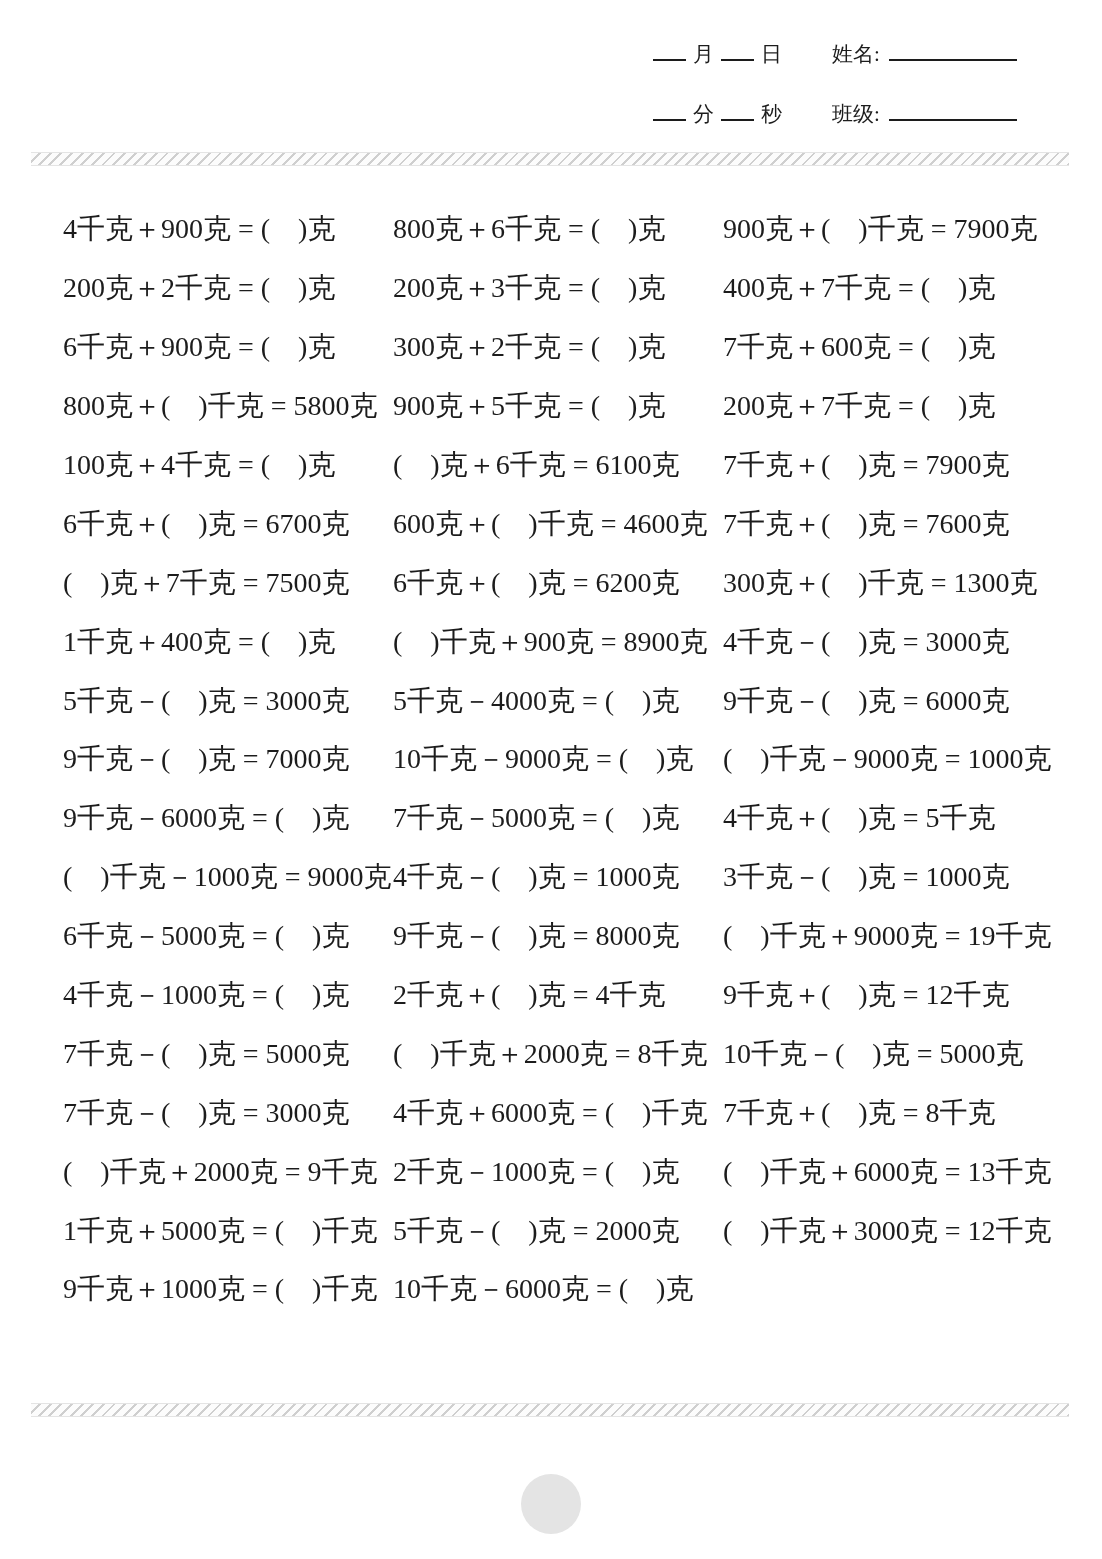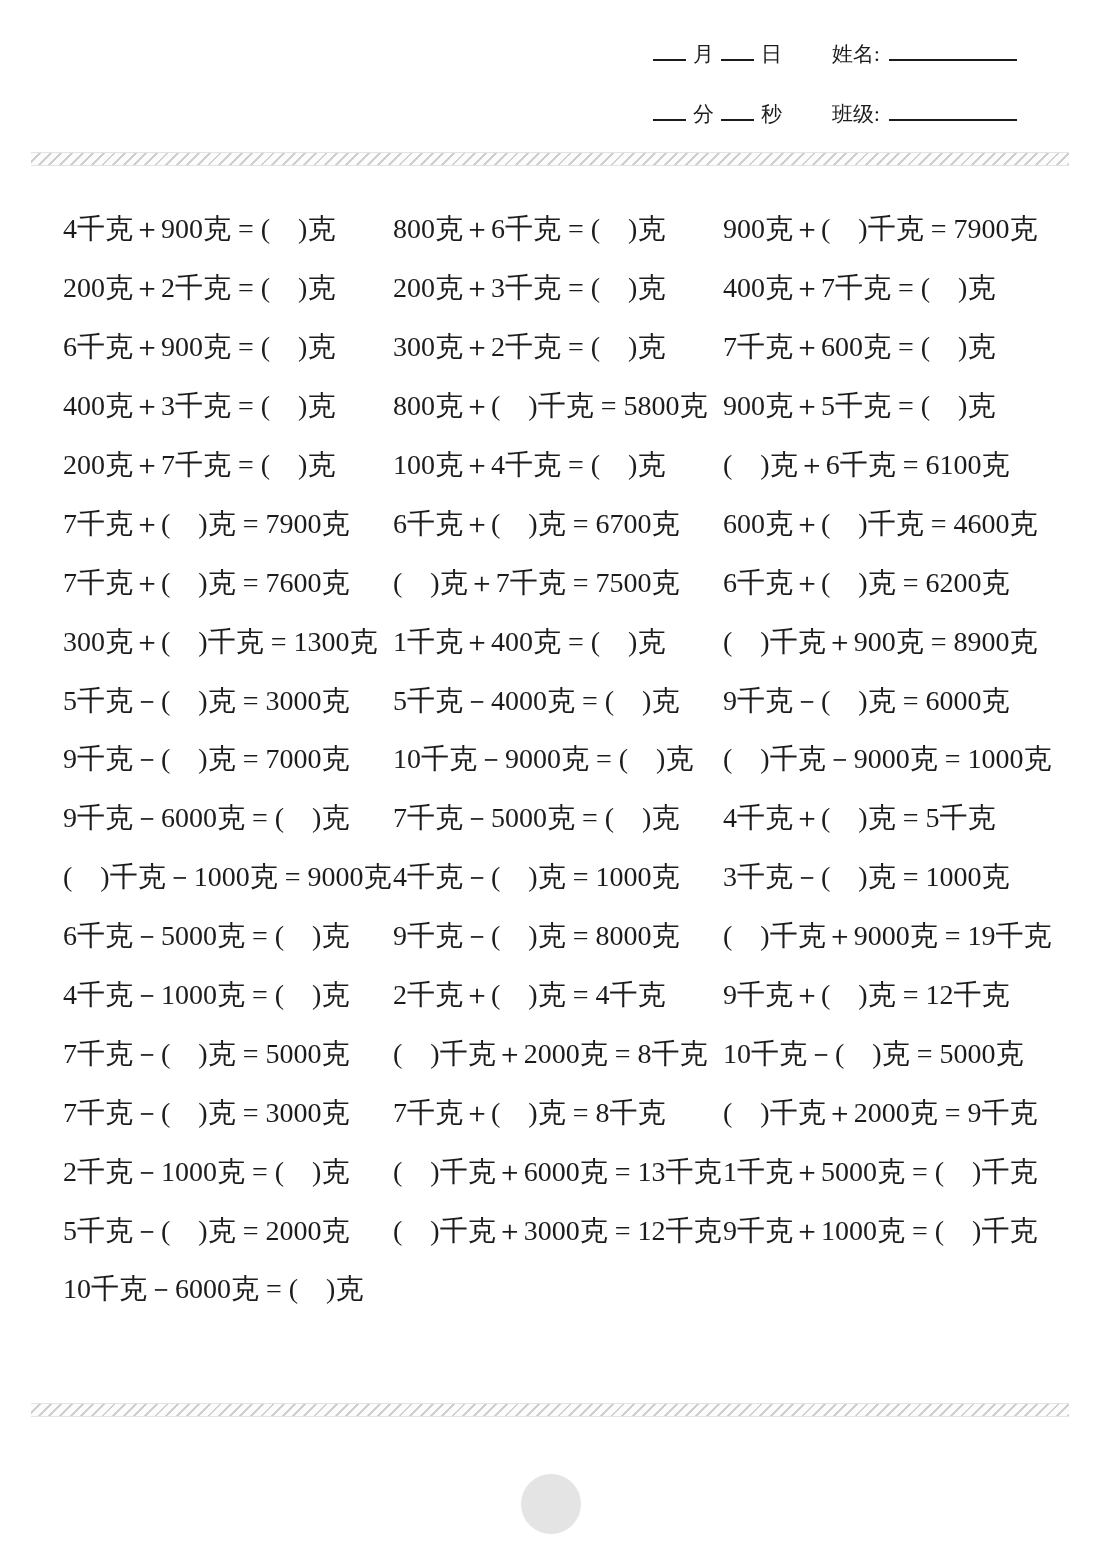--- a/index.html
+++ b/index.html
@@ -54,35 +54,35 @@
   <div class="problems">
     <div class="problem-cell">4千克＋900克 = (　)克</div>
     <div class="problem-cell">800克＋6千克 = (　)克</div>
     <div class="problem-cell">900克＋(　)千克 = 7900克</div>
     <div class="problem-cell">200克＋2千克 = (　)克</div>
     <div class="problem-cell">200克＋3千克 = (　)克</div>
     <div class="problem-cell">400克＋7千克 = (　)克</div>
     <div class="problem-cell">6千克＋900克 = (　)克</div>
     <div class="problem-cell">300克＋2千克 = (　)克</div>
     <div class="problem-cell">7千克＋600克 = (　)克</div>
-    <div class="problem-cell">400克＋3千克 = (　)克</div>
     <div class="problem-cell">800克＋(　)千克 = 5800克</div>
     <div class="problem-cell">900克＋5千克 = (　)克</div>
     <div class="problem-cell">200克＋7千克 = (　)克</div>
     <div class="problem-cell">100克＋4千克 = (　)克</div>
     <div class="problem-cell">(　)克＋6千克 = 6100克</div>
     <div class="problem-cell">7千克＋(　)克 = 7900克</div>
     <div class="problem-cell">6千克＋(　)克 = 6700克</div>
     <div class="problem-cell">600克＋(　)千克 = 4600克</div>
     <div class="problem-cell">7千克＋(　)克 = 7600克</div>
     <div class="problem-cell">(　)克＋7千克 = 7500克</div>
     <div class="problem-cell">6千克＋(　)克 = 6200克</div>
     <div class="problem-cell">300克＋(　)千克 = 1300克</div>
     <div class="problem-cell">1千克＋400克 = (　)克</div>
     <div class="problem-cell">(　)千克＋900克 = 8900克</div>
+    <div class="problem-cell">4千克－(　)克 = 3000克</div>
     <div class="problem-cell">5千克－(　)克 = 3000克</div>
     <div class="problem-cell">5千克－4000克 = (　)克</div>
     <div class="problem-cell">9千克－(　)克 = 6000克</div>
     <div class="problem-cell">9千克－(　)克 = 7000克</div>
     <div class="problem-cell">10千克－9000克 = (　)克</div>
     <div class="problem-cell">(　)千克－9000克 = 1000克</div>
     <div class="problem-cell">9千克－6000克 = (　)克</div>
     <div class="problem-cell">7千克－5000克 = (　)克</div>
     <div class="problem-cell">4千克＋(　)克 = 5千克</div>
     <div class="problem-cell">(　)千克－1000克 = 9000克</div>
@@ -91,20 +91,21 @@
     <div class="problem-cell">6千克－5000克 = (　)克</div>
     <div class="problem-cell">9千克－(　)克 = 8000克</div>
     <div class="problem-cell">(　)千克＋9000克 = 19千克</div>
     <div class="problem-cell">4千克－1000克 = (　)克</div>
     <div class="problem-cell">2千克＋(　)克 = 4千克</div>
     <div class="problem-cell">9千克＋(　)克 = 12千克</div>
     <div class="problem-cell">7千克－(　)克 = 5000克</div>
     <div class="problem-cell">(　)千克＋2000克 = 8千克</div>
     <div class="problem-cell">10千克－(　)克 = 5000克</div>
     <div class="problem-cell">7千克－(　)克 = 3000克</div>
+    <div class="problem-cell">4千克＋6000克 = (　)千克</div>
     <div class="problem-cell">7千克＋(　)克 = 8千克</div>
     <div class="problem-cell">(　)千克＋2000克 = 9千克</div>
     <div class="problem-cell">2千克－1000克 = (　)克</div>
     <div class="problem-cell">(　)千克＋6000克 = 13千克</div>
     <div class="problem-cell">1千克＋5000克 = (　)千克</div>
     <div class="problem-cell">5千克－(　)克 = 2000克</div>
     <div class="problem-cell">(　)千克＋3000克 = 12千克</div>
     <div class="problem-cell">9千克＋1000克 = (　)千克</div>
     <div class="problem-cell">10千克－6000克 = (　)克</div>
   </div>

